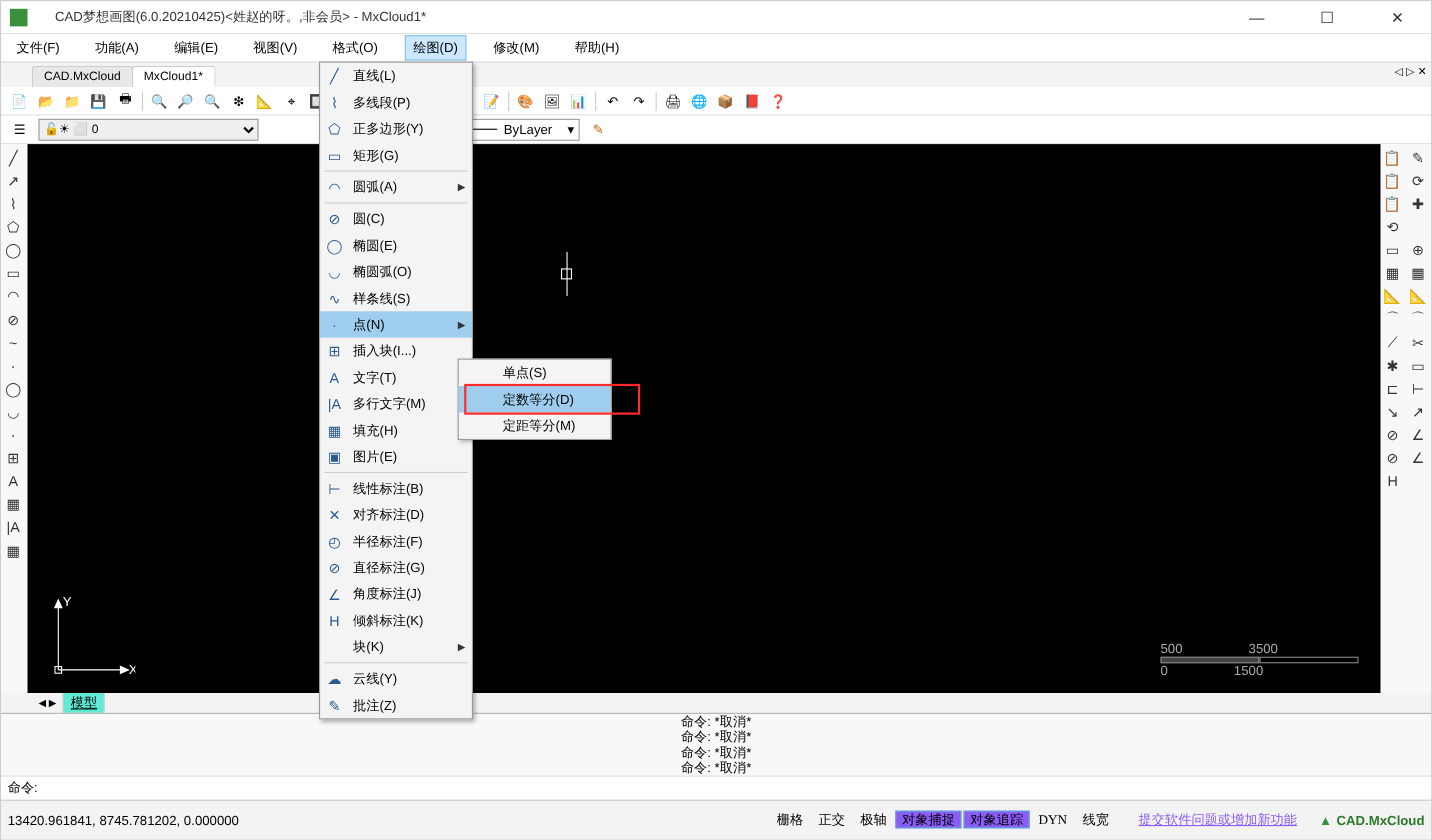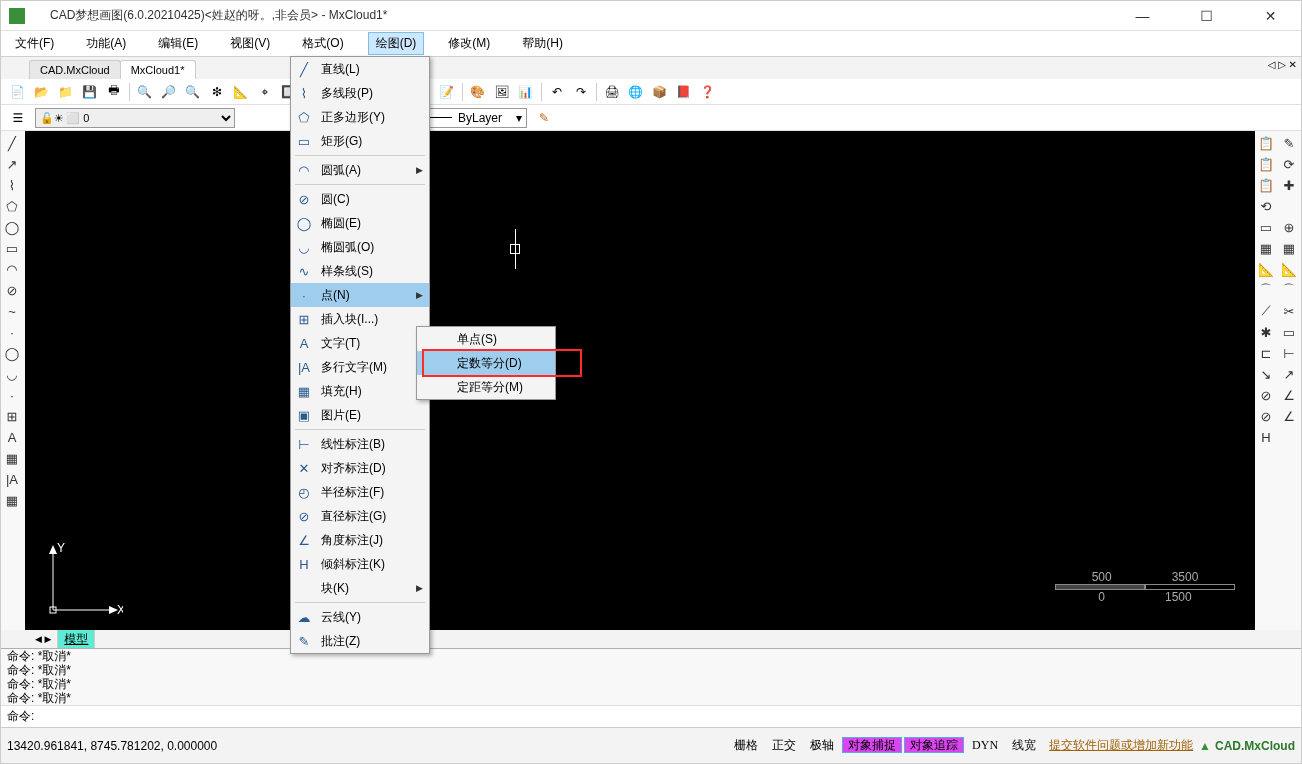--- a/index.html
+++ b/index.html
@@ -24,36 +24,36 @@
 .select-box.lw { width: 140px; justify-content: center; }
 .main { flex: 1; display: flex; position: relative; min-height: 0; }
 .left-tools, .right-tools { width: 24px; display: flex; flex-direction: column; gap: 1px; padding-top: 2px; background: #f8f8f8; }
 .right-tools { width: 46px; flex-direction: row; flex-wrap: wrap; align-content: flex-start; }
 .vtool { width: 22px; height: 20px; display: flex; align-items: center; justify-content: center; font-size: 13px; color: #333; }
 .canvas-area { flex: 1; background: #000; position: relative; }
 .crosshair { position: absolute; left: 490px; top: 118px; color: #fff; pointer-events: none; }
 .crosshair .vline { position: absolute; width: 1px; height: 40px; background: #fff; left: 0; top: -20px; }
 .crosshair .box { position: absolute; width: 10px; height: 10px; border: 1px solid #fff; left: -5px; top: -5px; }
 .ucs-icon { position: absolute; left: 18px; bottom: 8px; color: #fff; font-size: 11px; pointer-events: none; }
-.scale { position: absolute; right: 20px; bottom: 26px; color: #aaa; font-size: 10px; text-align: center; line-height: 14px; }
+.scale { position: absolute; right: 20px; bottom: 13px; color: #aaa; font-size: 10px; text-align: left; line-height: 14px; }
 .scale .bar { width: 180px; height: 6px; display:flex; }
 .scale .bar span { flex:1; border:1px solid #888; }
 .scale .bar span:first-child { background:#444; }
 .bottom-tabs { height: 18px; background: #f3f3f3; padding-left: 34px; display: flex; align-items: center; font-size: 11px; }
 .bottom-tabs .btab { padding: 1px 6px; background: #5eead4; border: 1px solid #ccc; border-bottom: none; text-decoration: underline; }
 .cmd-area { border-top: 1px solid #b0b0b0; background: #f8f8f8; font-size: 11px; font-family: SimSun, monospace; }
-.cmd-line { padding: 0 6px; line-height: 14px; }
+.cmd-line { padding: 0 6px; line-height: 14px; text-align: center; }
 .cmd-input-row { display: flex; padding: 2px 6px; border-top: 1px solid #ddd; background: #fff; }
 .cmd-input-row input { flex: 1; border: none; outline: none; font-family: inherit; font-size: 11px; padding-left: 4px; }
 .statusbar { height: 36px; display: flex; align-items: center; padding: 0 6px; border-top: 1px solid #ccc; background: #f3f3f3; font-size: 11px; }
 .statusbar .coords { flex: 0 0 auto; }
 .statusbar .spacer { flex: 1; }
 .statusbar .sbtn { padding: 1px 6px; margin: 0 1px; cursor: default; font-family: Liberation Serif, serif; }
-.statusbar .sbtn.active { background: #d946ef; border: 1px solid #5aa8d6; padding: 0 5px; }
-.statusbar .link { color: #a16207; text-decoration: underline; margin: 0 6px; }
+.statusbar .sbtn.active { background: #8b5cf6; border: 1px solid #5aa8d6; padding: 0 5px; }
+.statusbar .link { color: #8b5cf6; text-decoration: underline; margin: 0 20px; }
 .statusbar .prod { color: #2a7a2a; font-weight: bold; margin-left: 4px; }
 
 .dropdown { position: absolute; background: #f4f4f4; border: 1px solid #999; box-shadow: 2px 2px 4px rgba(0,0,0,.3); z-index: 100; }
 .dropdown.draw { left: 290px; top: 56px; width: 140px; }
 .dd-item { height: 24px; display: flex; align-items: center; padding: 0 6px 0 4px; gap: 8px; cursor: default; white-space: nowrap; }
 .dd-item.active { background: #9fcdee; }
 .dd-item .dd-icon { width: 18px; height: 18px; display: inline-flex; align-items: center; justify-content: center; color: #2a5a90; font-size: 13px; }
 .dd-item .dd-label { flex: 1; }
 .dd-item .arrow { font-size: 9px; color: #333; }
 .dd-sep { height: 1px; background: #ccc; margin: 2px 4px; }

